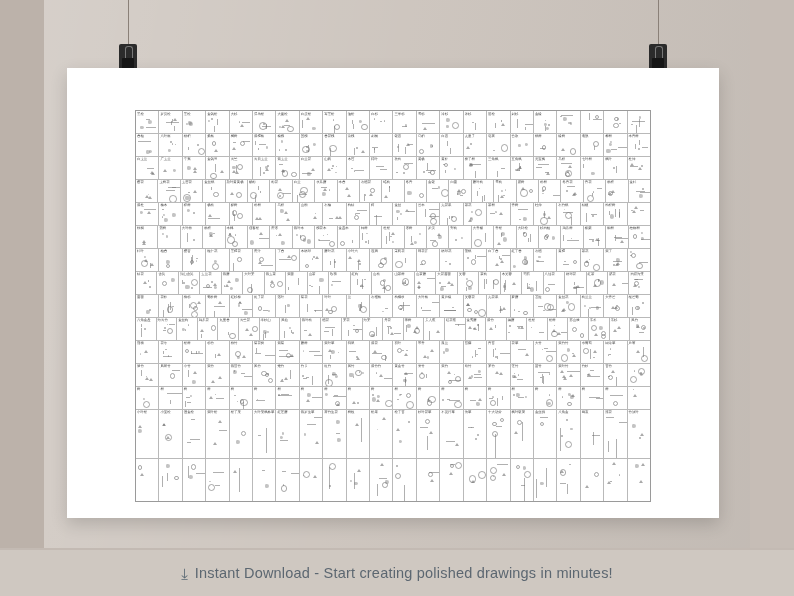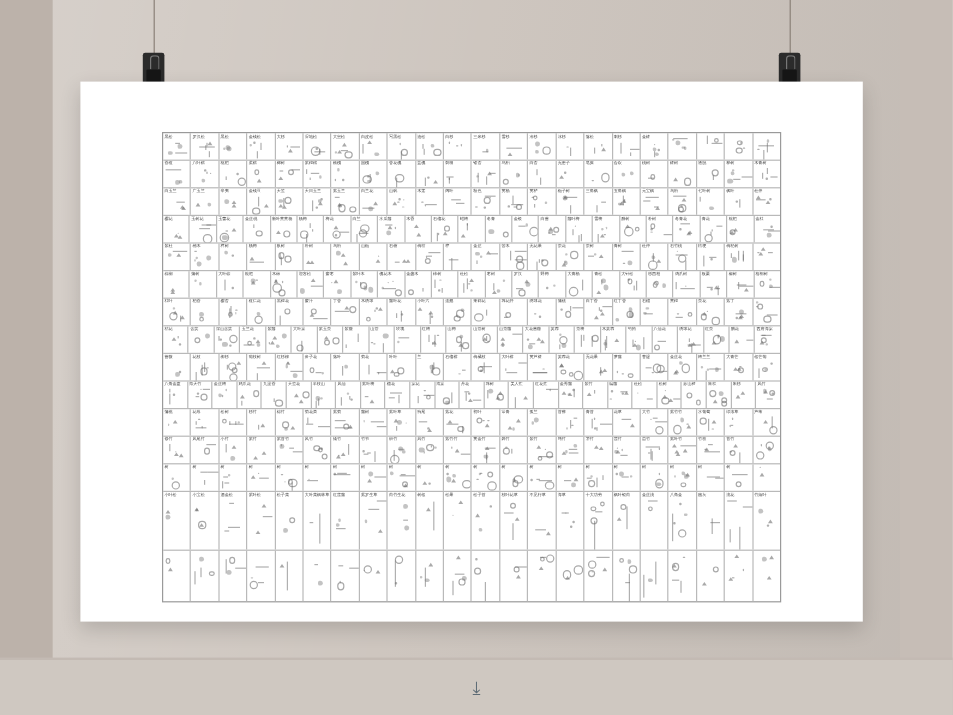--- a/index.html
+++ b/index.html
@@ -3132,15 +3132,16 @@
             </div>
           </div>
         </div>
       </div>
   </div>
 
   <div id="banner-strip"></div>
 
   <div id="banner">
     <span class="banner-icon">⤓</span>
+    <span class="banner-text">Instant Download - Start creating polished drawings in minutes!</span>
   </div>
 
 </div>
 
 </body></html>

